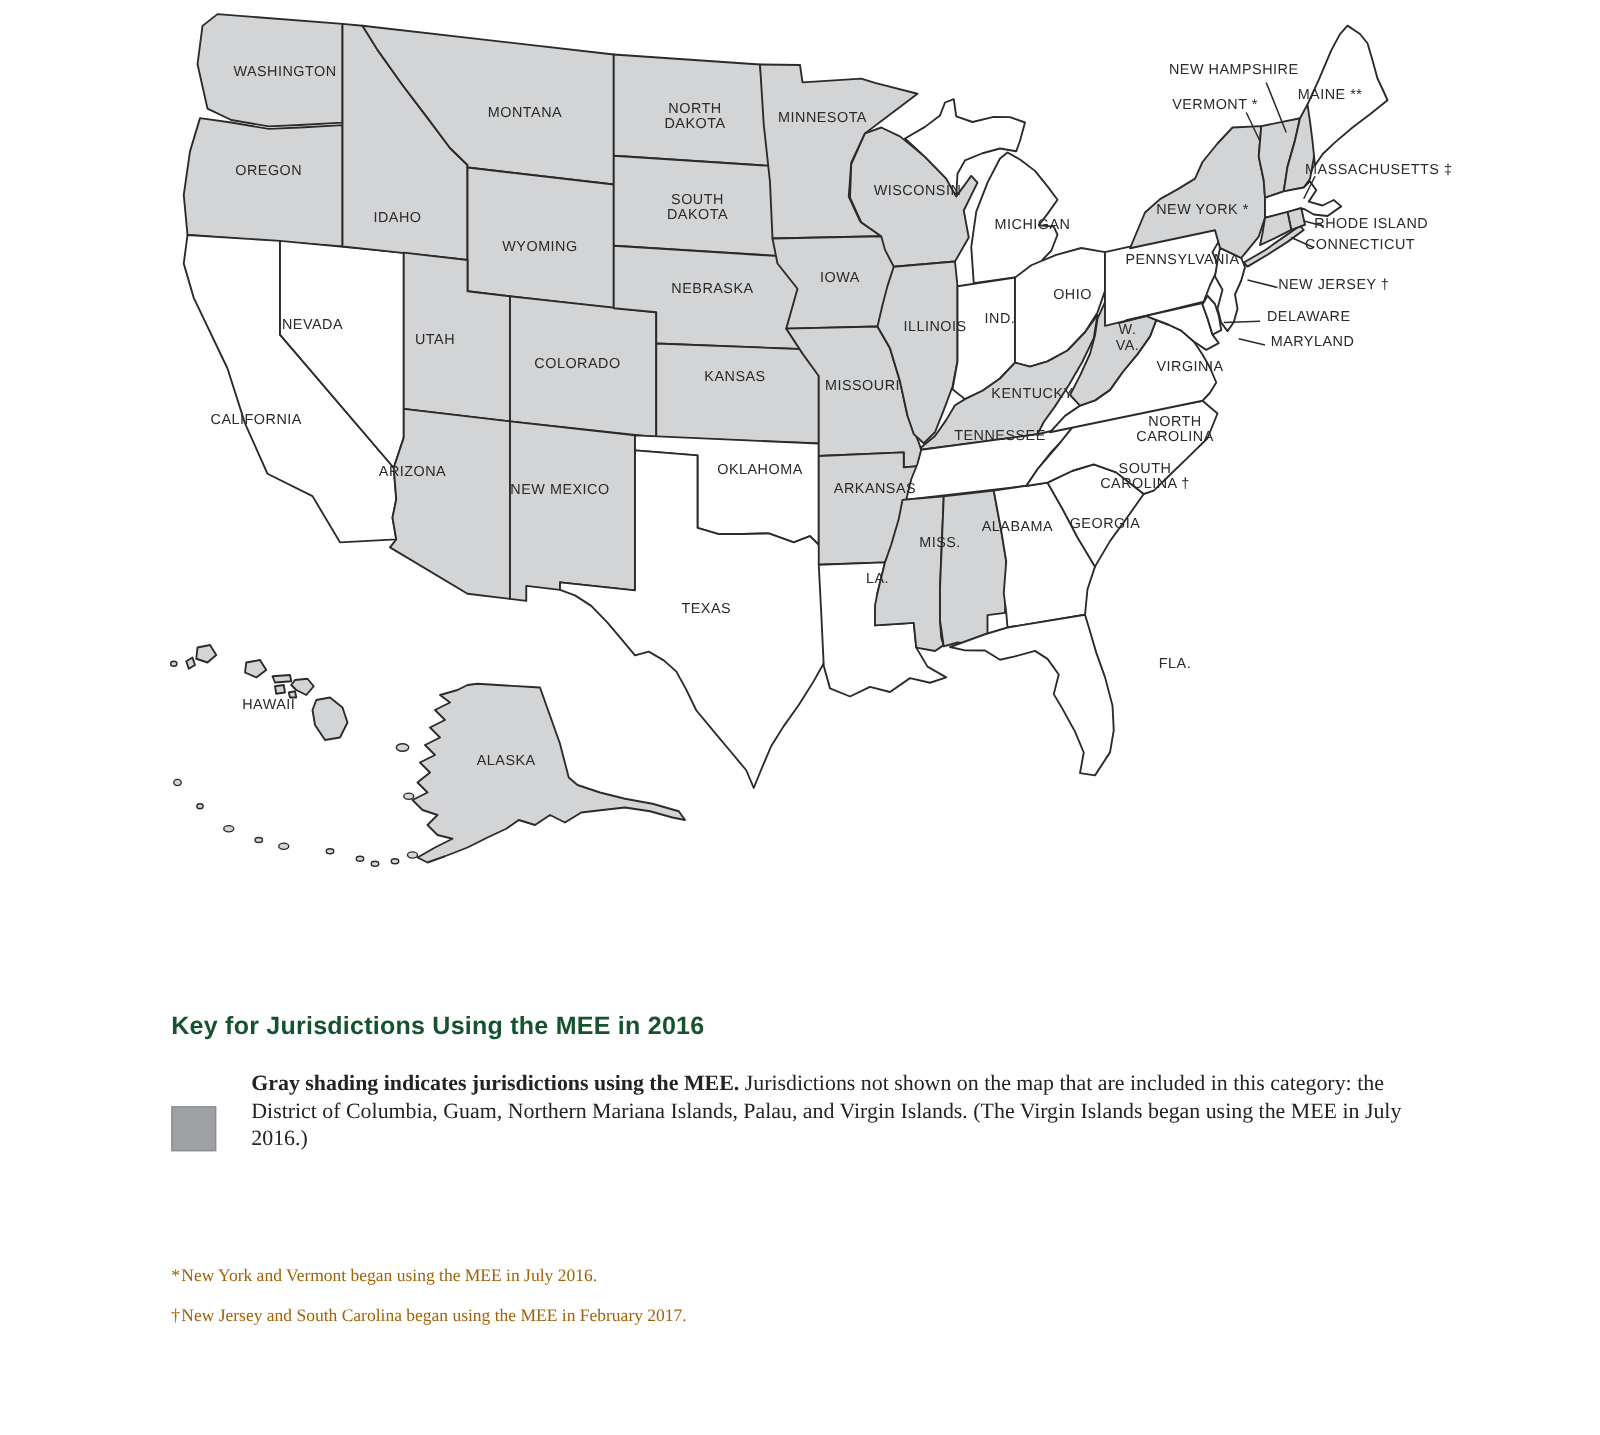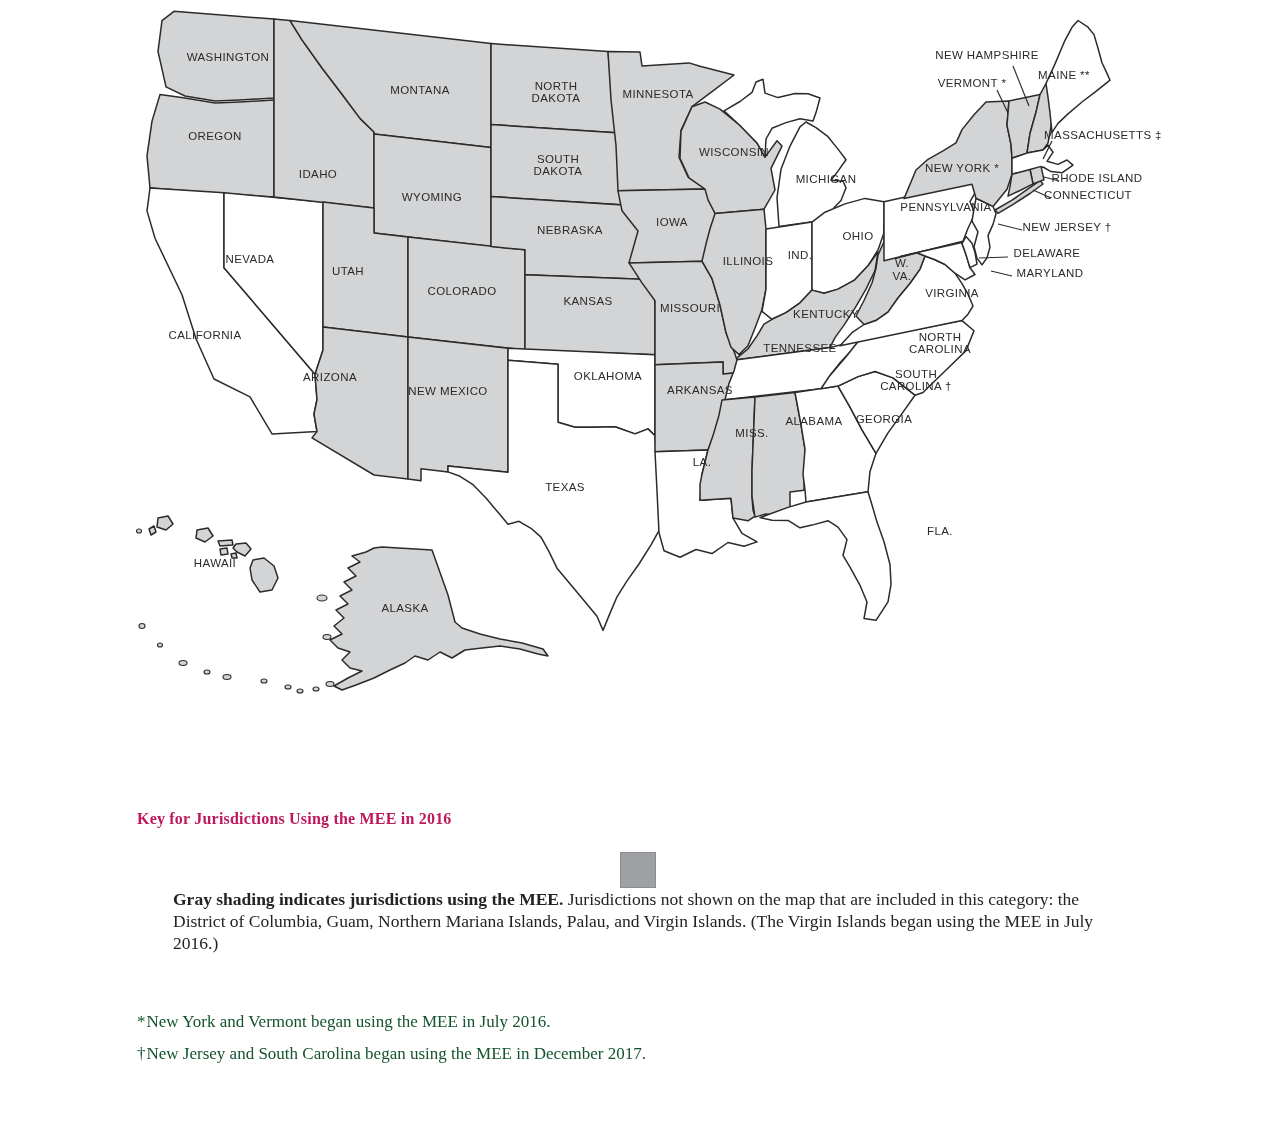--- a/index.html
+++ b/index.html
@@ -1,29 +1,29 @@
 <!DOCTYPE html>
 <html><head>
 <meta charset="utf-8">
 <style>
   html,body{margin:0;padding:0;background:#ffffff;}
   body{width:1280px;height:1148px;position:relative;font-family:"Liberation Serif",serif;color:#1d1d1b;}
   .map-layer{position:absolute;left:0;top:0;width:1280px;height:710px;}
   svg{display:block;}
   .lbl{font-family:"Liberation Sans",sans-serif;font-size:11.5px;letter-spacing:.4px;text-anchor:middle;}
   .key{position:absolute;left:137px;top:810px;width:1030px;}
-  .key h2{font-family:Liberation Serif, serif;font-size:16px;margin:0 0 22px 0;color:#be185d;letter-spacing:.2px;}
-  .key-item{display:flex;align-items:center;margin-bottom:18px;flex-direction:column;}
+  .key h2{font-family:Liberation Sans, sans-serif;font-size:20px;margin:0 0 22px 0;color:#14532d;letter-spacing:.2px;}
+  .key-item{display:flex;align-items:flex-end;margin-bottom:18px;}
   .swatch{width:36px;height:36px;flex:0 0 36px;margin-right:28px;margin-top:2px;box-sizing:border-box;}
   .swatch.gray{border:1px solid #8a8c8f;}
   .swatch.white{border:2px solid #bcbec0;}
   .key-text{width:958px;font-size:17.5px;line-height:22px;color:#232323;}
   .lead{font-weight:bold;}
   .footnotes{position:absolute;left:137px;top:1012px;width:700px;}
-  .footnote{font-size:17px;line-height:20px;margin-bottom:12px;color:#14532d;}
+  .footnote{font-size:14px;line-height:20px;margin-bottom:12px;color:#a16207;}
   .fsym{display:inline-block;margin-right:1px;}
 </style>
 </head>
 <body>
 
 <div class="map-layer">
   <svg width="1280" height="710" viewBox="0 0 1280 710" xmlns="http://www.w3.org/2000/svg">
       <polygon points="162.0,20.7 174.0,11.3 274.0,19.1 274.0,98.1 240.0,100.0 215.0,101.1 185.0,96.0 166.0,86.9 158.0,51.4" fill="#d3d4d6" stroke="#2d2b2a" stroke-width="1.5" stroke-linejoin="round"></polygon>
       <polygon points="160.0,94.5 185.0,98.0 215.0,103.1 240.0,102.0 274.0,100.1 274.0,197.1 150.0,188.0 147.0,155.9 152.0,121.1" fill="#d3d4d6" stroke="#2d2b2a" stroke-width="1.5" stroke-linejoin="round"></polygon>
       <polygon points="150.0,188.0 224.0,192.7 224.0,267.7 315.0,374.2 317.0,399.5 314.0,414.1 317.0,431.5 272.0,433.9 250.0,396.9 214.0,379.0 196.0,338.7 182.0,294.8 155.0,238.3 147.0,210.9" fill="#ffffff" stroke="#2d2b2a" stroke-width="1.5" stroke-linejoin="round"></polygon>
@@ -167,14 +167,14 @@
 
   <div class="key-item">
     <div class="swatch gray" style="background: rgb(158, 160, 163);"></div>
     <div class="key-text"><span class="lead">Gray shading indicates jurisdictions using the MEE.</span><span> Jurisdictions not shown on the map that are included in this category: the District of Columbia, Guam, Northern Mariana Islands, Palau, and Virgin Islands. (The Virgin Islands began using the MEE in July 2016.)</span></div>
   </div>
 
 </div>
 
 <div class="footnotes">
   <div class="footnote"><span class="fsym">*</span><span>New York and Vermont began using the MEE in July 2016.</span></div>
-  <div class="footnote"><span class="fsym">†</span><span>New Jersey and South Carolina began using the MEE in December 2017.</span></div>
+  <div class="footnote"><span class="fsym">†</span><span>New Jersey and South Carolina began using the MEE in February 2017.</span></div>
 </div>
 
 </body></html>

